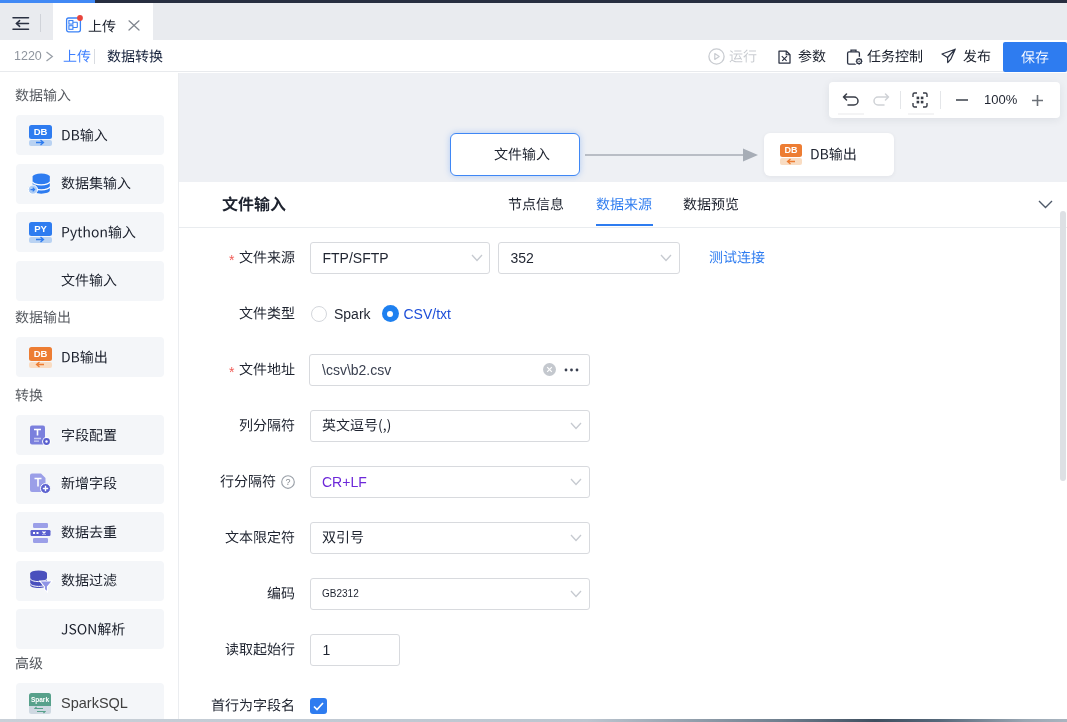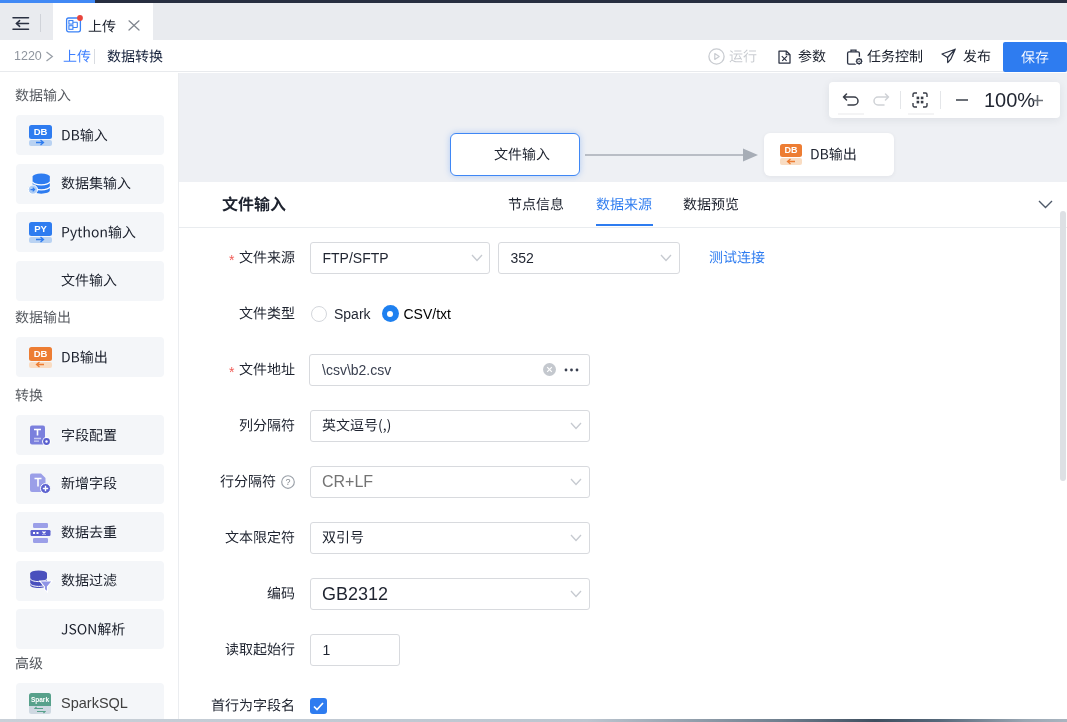--- a/index.html
+++ b/index.html
@@ -264,21 +264,21 @@
 <path d="M15 11 v2.5 a1.5 1.5 0 0 1 -1.5 1.5 H11"></path>
       <path d="M5 15 H2.5 A1.5 1.5 0 0 1 1 13.5 V11"></path>
     </g>
 <rect x="4.6" y="4.6" width="2.6" height="2.6" fill="#383d47"></rect>
     <rect x="8.8" y="4.6" width="2.6" height="2.6" fill="#383d47"></rect>
 <rect x="4.6" y="8.8" width="2.6" height="2.6" fill="#383d47"></rect>
     <rect x="8.8" y="8.8" width="2.6" height="2.6" fill="#383d47"></rect>
 </svg>
 <div class="a" style="left:940px;top:91px;width:1px;height:18px;background:#e4e6e9"></div>
 <div class="a" style="left:956px;top:99px;width:12px;height:1.6px;background:#6b7077"></div>
-<div class="a" style="left:984px;top:92px;width:34px;height:16px;line-height:16px;font-size:20px;color:#1f2430">100%</div>
+<div class="a" style="left:984px;top:92px;width:34px;height:16px;line-height:16px;font-size:13px;color:#1f2430">100%</div>
 <svg class="a" style="left:1031px;top:94px" width="13" height="13" viewBox="0 0 13 13">
     <path d="M6.5 1 v11 M1 6.5 h11" stroke="#6b7077" stroke-width="1.6"></path>
   </svg>
 <svg class="a" style="left:583px;top:147px" width="176" height="16" viewBox="0 0 176 16">
 <line x1="2" y1="8" x2="160" y2="8" stroke="#a7adb6" stroke-width="1.6"></line>
 <path d="M175 8 L160 1.5 L160 14.5 Z" fill="#a7adb6"></path>
   </svg>
 <div class="a" style="left:450px;top:132.5px;width:130px;height:43.5px;background:#fff;border:1.5px solid #3f87f5;border-radius:6px;box-shadow:0 0 6px rgba(63,135,245,0.35)"></div>
 <div style="position:absolute;left:494.0px;top:147.0px;">
     <svg class="" width="56" height="16.1" viewBox="0 0 56 16.1" style="display:block">
@@ -345,21 +345,21 @@
   </div>
 <div style="position:absolute;left:239.0px;top:306.2px;">
     <svg class="" width="56" height="16.1" viewBox="0 0 56 16.1" style="display:block">
       <path fill="#1f2430" d="M5.9 0.8C6.3 1.5 6.8 2.4 7 3L8.1 2.6C7.9 2 7.4 1.1 7 0.5ZM0.7 3V4.1H2.9C3.7 6.2 4.8 8 6.3 9.5C4.7 10.8 2.8 11.8 0.5 12.4C0.7 12.7 1.1 13.2 1.2 13.4C3.5 12.7 5.4 11.6 7 10.3C8.6 11.7 10.5 12.7 12.8 13.3C13 13 13.3 12.6 13.5 12.4C11.3 11.8 9.4 10.8 7.8 9.5C9.3 8.1 10.3 6.3 11.1 4.1H13.4V3ZM7.1 8.8C5.7 7.4 4.7 5.9 4 4.1H10C9.3 6 8.3 7.5 7.1 8.8ZM18.4 7.5V8.6H22.5V13.4H23.5V8.6H27.3V7.5H23.5V4.5H26.7V3.4H23.5V0.7H22.5V3.4H20.6C20.8 2.8 20.9 2.1 21.1 1.5L20 1.3C19.7 3.1 19.1 4.9 18.3 6.1C18.6 6.2 19 6.4 19.2 6.6C19.6 6 19.9 5.3 20.2 4.5H22.5V7.5ZM17.8 0.6C17 2.7 15.8 4.8 14.4 6.2C14.6 6.4 14.9 7 15.1 7.2C15.5 6.8 15.9 6.2 16.3 5.6V13.4H17.3V4C17.9 3 18.4 1.9 18.7 0.9ZM38.4 0.8C38.1 1.4 37.5 2.3 37 2.8L37.9 3.1C38.4 2.6 39 1.9 39.5 1.2ZM30.5 1.3C31.1 1.8 31.8 2.7 32 3.2L33 2.8C32.7 2.2 32 1.4 31.4 0.9ZM34.4 0.6V3.3H29V4.3H33.6C32.5 5.4 30.6 6.4 28.7 6.8C29 7.1 29.3 7.4 29.4 7.7C31.3 7.2 33.2 6 34.4 4.7V7H35.5V4.9C37.3 5.8 39.4 6.9 40.5 7.7L41 6.8C39.9 6.1 37.9 5.1 36.1 4.3H41.1V3.3H35.5V0.6ZM34.5 7.3C34.4 7.9 34.3 8.4 34.2 8.8H28.9V9.8H33.8C33.1 11.1 31.7 12 28.6 12.5C28.8 12.7 29.1 13.2 29.2 13.4C32.7 12.8 34.2 11.7 35 9.9C36.1 11.9 38 13 40.8 13.4C41 13.1 41.2 12.7 41.5 12.5C38.9 12.2 37.1 11.3 36 9.8H41.1V8.8H35.3C35.4 8.4 35.5 7.9 35.6 7.3ZM50.9 1.4V6H51.9V1.4ZM53.5 0.6V6.9C53.5 7.1 53.5 7.1 53.2 7.2C53 7.2 52.3 7.2 51.5 7.1C51.7 7.4 51.8 7.8 51.9 8.1C52.9 8.1 53.5 8.1 54 7.9C54.4 7.8 54.5 7.5 54.5 6.9V0.6ZM47.4 2.1V4H45.7V3.9V2.1ZM42.9 4V4.9H44.6C44.5 5.9 44 6.8 42.8 7.6C43 7.7 43.4 8.1 43.5 8.3C44.9 7.4 45.5 6.1 45.6 4.9H47.4V7.9H48.4V4.9H50V4H48.4V2.1H49.7V1.1H43.4V2.1H44.7V3.9V4ZM48.5 7.7V9.2H44.1V10.2H48.5V12H42.7V13H55.3V12H49.6V10.2H53.9V9.2H49.6V7.7Z"></path>
     </svg>
   </div>
 <div class="a" style="left:310.5px;top:305.5px;width:16px;height:16px;border:1px solid #d4d7dc;border-radius:50%;background:#fff"></div>
 <div class="a" style="left:334px;top:304.5px;height:18px;line-height:18px;font-size:14px;color:#1f2430">Spark</div>
 <div class="a" style="left:381.5px;top:305px;width:17px;height:17px;border-radius:50%;background:#1e80f0"></div>
 <div class="a" style="left:387px;top:310.5px;width:6px;height:6px;border-radius:50%;background:#fff"></div>
-<div class="a" style="left:403.5px;top:304.5px;height:18px;line-height:18px;font-size:14px;color:#000000">CSV/txt</div>
+<div class="a" style="left:403.5px;top:304.5px;height:18px;line-height:18px;font-size:14px;color:#1d4ed8">CSV/txt</div>
 <div style="position:absolute;left:239.0px;top:362.2px;">
     <svg class="" width="56" height="16.1" viewBox="0 0 56 16.1" style="display:block">
       <path fill="#1f2430" d="M5.9 0.8C6.3 1.5 6.8 2.4 7 3L8.1 2.6C7.9 2 7.4 1.1 7 0.5ZM0.7 3V4.1H2.9C3.7 6.2 4.8 8 6.3 9.5C4.7 10.8 2.8 11.8 0.5 12.4C0.7 12.7 1.1 13.2 1.2 13.4C3.5 12.7 5.4 11.6 7 10.3C8.6 11.7 10.5 12.7 12.8 13.3C13 13 13.3 12.6 13.5 12.4C11.3 11.8 9.4 10.8 7.8 9.5C9.3 8.1 10.3 6.3 11.1 4.1H13.4V3ZM7.1 8.8C5.7 7.4 4.7 5.9 4 4.1H10C9.3 6 8.3 7.5 7.1 8.8ZM18.4 7.5V8.6H22.5V13.4H23.5V8.6H27.3V7.5H23.5V4.5H26.7V3.4H23.5V0.7H22.5V3.4H20.6C20.8 2.8 20.9 2.1 21.1 1.5L20 1.3C19.7 3.1 19.1 4.9 18.3 6.1C18.6 6.2 19 6.4 19.2 6.6C19.6 6 19.9 5.3 20.2 4.5H22.5V7.5ZM17.8 0.6C17 2.7 15.8 4.8 14.4 6.2C14.6 6.4 14.9 7 15.1 7.2C15.5 6.8 15.9 6.2 16.3 5.6V13.4H17.3V4C17.9 3 18.4 1.9 18.7 0.9ZM34 1.9V5.7L32.5 6.3L32.9 7.3L34 6.8V11.2C34 12.7 34.5 13.1 36.1 13.1C36.4 13.1 39.1 13.1 39.5 13.1C41 13.1 41.3 12.5 41.5 10.6C41.2 10.5 40.8 10.4 40.6 10.2C40.5 11.8 40.3 12.2 39.5 12.2C38.9 12.2 36.6 12.2 36.1 12.2C35.2 12.2 35 12 35 11.2V6.4L36.9 5.6V10.3H37.9V5.1L39.8 4.3C39.8 6.6 39.8 8.1 39.7 8.4C39.7 8.8 39.5 8.8 39.3 8.8C39.2 8.8 38.7 8.8 38.4 8.8C38.5 9 38.6 9.4 38.6 9.7C39 9.7 39.6 9.7 40 9.6C40.4 9.5 40.6 9.3 40.7 8.7C40.8 8.1 40.9 6 40.9 3.4L40.9 3.2L40.2 2.9L40 3.1L39.8 3.3L37.9 4.1V0.6H36.9V4.5L35 5.3V1.9ZM28.5 10.2 28.9 11.2C30.1 10.7 31.7 10 33.2 9.3L33 8.3L31.4 9V4.9H33V3.9H31.4V0.7H30.4V3.9H28.6V4.9H30.4V9.4C29.7 9.7 29 10 28.5 10.2ZM48.1 3.6V11.9H46.4V12.9H55.5V11.9H52.2V6.4H55.3V5.4H52.2V0.7H51.2V11.9H49.1V3.6ZM42.5 10 42.9 11.1C44.2 10.5 45.9 9.8 47.5 9.1L47.3 8.2L45.5 8.9V4.9H47.4V3.9H45.5V0.7H44.5V3.9H42.6V4.9H44.5V9.3C43.8 9.6 43 9.8 42.5 10Z"></path>
     </svg>
   </div>
 <div class="a" style="left:229px;top:364px;color:#f05b56;font-size:14px">*</div>
 <div class="a" style="left:309px;top:353.5px;width:280.5px;height:32px;background:#fff;border:1px solid #d8dade;border-radius:3px"></div>
 <div class="a" style="left:322px;top:360.5px;height:18px;line-height:18px;font-size:14px;color:#3a4050">\csv\b2.csv</div>
 <svg class="a" style="left:543px;top:363px" width="13" height="13" viewBox="0 0 13 13">
     <circle cx="6.5" cy="6.5" r="6.5" fill="#c4c8ce"></circle>
@@ -389,21 +389,21 @@
 <div style="position:absolute;left:220.0px;top:474.2px;">
     <svg class="" width="56" height="16.1" viewBox="0 0 56 16.1" style="display:block">
       <path fill="#1f2430" d="M6.1 1.4V2.4H13V1.4ZM3.7 0.5C3 1.6 1.7 2.8 0.5 3.6C0.7 3.8 1 4.2 1.1 4.5C2.4 3.6 3.8 2.2 4.7 1ZM5.5 5.3V6.3H10.2V12.1C10.2 12.3 10.1 12.4 9.8 12.4C9.6 12.4 8.6 12.4 7.6 12.4C7.8 12.7 7.9 13.1 8 13.4C9.4 13.4 10.2 13.4 10.6 13.2C11.1 13.1 11.3 12.7 11.3 12.1V6.3H13.4V5.3ZM4.3 3.6C3.3 5.2 1.8 6.8 0.4 7.8C0.6 8 0.9 8.5 1.1 8.7C1.6 8.3 2.2 7.8 2.7 7.2V13.5H3.7V6.1C4.3 5.4 4.8 4.6 5.3 3.9ZM23.4 0.8 22.5 1.2C23.5 3.3 25.1 5.6 26.6 6.8C26.8 6.5 27.2 6.1 27.5 5.9C26 4.8 24.3 2.7 23.4 0.8ZM18.5 0.8C17.7 3 16.3 4.9 14.6 6.1C14.9 6.3 15.3 6.7 15.5 6.9C15.9 6.6 16.3 6.3 16.6 5.9V6.9H19.3C19 9.3 18.2 11.5 14.9 12.6C15.1 12.8 15.4 13.2 15.6 13.5C19.1 12.2 20 9.7 20.4 6.9H24.2C24.1 10.4 23.9 11.8 23.5 12.1C23.4 12.3 23.2 12.3 22.9 12.3C22.6 12.3 21.7 12.3 20.8 12.2C21 12.5 21.1 13 21.2 13.3C22.1 13.3 22.9 13.3 23.4 13.3C23.9 13.2 24.2 13.1 24.5 12.8C25 12.2 25.1 10.7 25.4 6.4C25.4 6.2 25.4 5.9 25.4 5.9H16.7C17.9 4.6 18.9 2.9 19.7 1.1ZM35.1 3.7H39.6V5H35.1ZM34.2 2.9V5.7H40.5V2.9ZM33.5 1.2V2.1H41.3V1.2ZM29.1 1.1V13.4H30V2.1H31.8C31.5 3 31.1 4.2 30.7 5.2C31.7 6.4 31.9 7.3 31.9 8.1C31.9 8.5 31.9 8.9 31.6 9.1C31.5 9.2 31.4 9.2 31.2 9.2C31 9.2 30.7 9.2 30.4 9.2C30.5 9.4 30.6 9.9 30.7 10.1C31 10.1 31.3 10.1 31.6 10.1C31.9 10.1 32.1 10 32.3 9.8C32.7 9.5 32.9 8.9 32.9 8.2C32.9 7.3 32.6 6.3 31.6 5.1C32.1 4 32.6 2.6 33 1.5L32.3 1.1L32.2 1.1ZM38.7 7.6C38.5 8.2 38 9 37.6 9.6H35.1V10.3H36.9V13.1H37.8V10.3H39.6V9.6H38.4C38.8 9.1 39.2 8.5 39.5 7.9ZM35.3 7.8C35.7 8.4 36.2 9.1 36.4 9.6L37.1 9.3C36.9 8.8 36.4 8.1 36 7.5ZM33.6 6.5V13.4H34.5V7.4H40.2V12.4C40.2 12.5 40.1 12.6 40 12.6C39.8 12.6 39.4 12.6 38.9 12.6C39 12.8 39.1 13.2 39.1 13.4C39.9 13.4 40.4 13.4 40.7 13.3C41 13.1 41.1 12.9 41.1 12.4V6.5ZM47.5 8.4C48.1 9.3 48.9 10.5 49.3 11.3L50.2 10.7C49.8 10 49 8.9 48.4 8ZM52.3 4.7V6.3H46.7V7.2H52.3V12.1C52.3 12.3 52.2 12.4 51.9 12.4C51.7 12.4 50.7 12.4 49.7 12.4C49.9 12.7 50 13.1 50.1 13.4C51.4 13.4 52.2 13.4 52.7 13.2C53.1 13.1 53.3 12.8 53.3 12.1V7.2H55.2V6.3H53.3V4.7ZM45.6 4.6C44.9 6.1 43.8 7.7 42.6 8.7C42.8 8.9 43.2 9.3 43.3 9.5C43.8 9.1 44.2 8.6 44.7 8.1V13.4H45.7V6.7C46 6.1 46.4 5.5 46.6 5ZM44.5 0.5C44.1 1.9 43.4 3.3 42.5 4.2C42.8 4.4 43.2 4.6 43.4 4.8C43.8 4.3 44.3 3.6 44.7 2.8H45.4C45.7 3.4 46.1 4.2 46.3 4.7L47.2 4.4C47.1 4 46.7 3.4 46.5 2.8H48.6V1.9H45.1C45.3 1.5 45.4 1.1 45.6 0.8ZM50.1 0.5C49.6 1.9 48.9 3.2 48 4.1C48.2 4.3 48.6 4.5 48.8 4.7C49.3 4.2 49.8 3.5 50.2 2.8H51.2C51.6 3.4 52 4.1 52.2 4.5L53.1 4.1C52.9 3.8 52.6 3.3 52.3 2.8H55.1V1.9H50.6C50.8 1.5 50.9 1.1 51.1 0.8Z"></path>
     </svg>
   </div>
 <svg class="a" style="left:280.5px;top:474.5px" width="14" height="14" viewBox="0 0 14 14">
     <circle cx="7" cy="7" r="6.3" fill="none" stroke="#9aa0a8" stroke-width="1.15"></circle>
     <text x="7" y="10.2" text-anchor="middle" font-size="9" fill="#83888f" font-family="Liberation Sans">?</text>
   </svg>
 <div class="a" style="left:309.5px;top:465.5px;width:280.0px;height:32px;background:#fff;border:1px solid #d8dade;border-radius:3px"></div>
-<div class="a" style="left:322.0px;top:472.5px;height:18px;line-height:18px;font-size:16px;color:#737373">CR+LF</div>
+<div class="a" style="left:322.0px;top:472.5px;height:18px;line-height:18px;font-size:14px;color:#6d28d9">CR+LF</div>
 <svg class="a" style="left:570.0px;top:478.0px" width="12" height="8" viewBox="0 0 12 8">
     <path d="M1 1 L6 6.5 L11 1" fill="none" stroke="#c6cad0" stroke-width="1.3"></path>
   </svg>
 <div style="position:absolute;left:225.0px;top:530.2px;">
     <svg class="" width="70" height="16.1" viewBox="0 0 70 16.1" style="display:block">
       <path fill="#1f2430" d="M5.9 0.8C6.3 1.5 6.8 2.4 7 3L8.1 2.6C7.9 2 7.4 1.1 7 0.5ZM0.7 3V4.1H2.9C3.7 6.2 4.8 8 6.3 9.5C4.7 10.8 2.8 11.8 0.5 12.4C0.7 12.7 1.1 13.2 1.2 13.4C3.5 12.7 5.4 11.6 7 10.3C8.6 11.7 10.5 12.7 12.8 13.3C13 13 13.3 12.6 13.5 12.4C11.3 11.8 9.4 10.8 7.8 9.5C9.3 8.1 10.3 6.3 11.1 4.1H13.4V3ZM7.1 8.8C5.7 7.4 4.7 5.9 4 4.1H10C9.3 6 8.3 7.5 7.1 8.8ZM20.4 0.6V3.5H14.9V4.6H19.1C18.1 7 16.4 9.2 14.5 10.4C14.8 10.6 15.1 10.9 15.3 11.2C17.3 9.8 19.1 7.3 20.2 4.6H20.4V9.8H17.2V10.8H20.4V13.4H21.5V10.8H24.8V9.8H21.5V4.6H21.7C22.8 7.3 24.6 9.8 26.7 11.2C26.9 10.9 27.2 10.5 27.5 10.3C25.6 9.2 23.8 6.9 22.8 4.6H27.1V3.5H21.5V0.6ZM29.3 1.1V13.4H30.2V2.1H32.3C32 3 31.6 4.3 31.1 5.2C32.2 6.4 32.4 7.3 32.4 8.1C32.4 8.5 32.3 8.9 32.1 9.1C32 9.2 31.8 9.2 31.7 9.2C31.5 9.2 31.2 9.2 30.9 9.2C31 9.5 31.1 9.9 31.1 10.1C31.4 10.1 31.8 10.1 32.1 10.1C32.4 10.1 32.6 10 32.8 9.8C33.2 9.5 33.3 9 33.3 8.2C33.3 7.3 33.1 6.3 32.1 5.1C32.6 4 33.1 2.6 33.5 1.5L32.8 1.1L32.6 1.1ZM39.4 4.7V6.4H35.2V4.7ZM39.4 3.8H35.2V2.1H39.4ZM34.1 13.4C34.4 13.3 34.9 13.1 37.7 12.3C37.7 12.1 37.7 11.7 37.7 11.4L35.2 12V7.3H36.6C37.3 10.1 38.6 12.3 40.8 13.3C41 13 41.3 12.6 41.5 12.4C40.4 12 39.5 11.2 38.8 10.2C39.6 9.7 40.5 9.1 41.2 8.5L40.5 7.8C40 8.3 39.1 9 38.3 9.4C38 8.8 37.7 8.1 37.5 7.3H40.4V1.2H34.2V11.6C34.2 12.2 33.9 12.4 33.7 12.6C33.8 12.8 34.1 13.2 34.1 13.4ZM45.1 7C44.8 9.6 44.1 11.6 42.5 12.8C42.8 12.9 43.2 13.3 43.4 13.5C44.3 12.7 45 11.6 45.5 10.3C46.7 12.7 48.8 13.2 51.8 13.2H55C55.1 12.9 55.3 12.4 55.4 12.2C54.8 12.2 52.3 12.2 51.8 12.2C51 12.2 50.2 12.1 49.5 12V9.2H53.7V8.2H49.5V5.9H53.1V4.9H45V5.9H48.4V11.7C47.3 11.3 46.4 10.4 45.9 9C46 8.4 46.1 7.8 46.2 7.1ZM48 0.8C48.2 1.2 48.5 1.7 48.6 2.1H43.1V5.2H44.2V3.1H53.8V5.2H54.9V2.1H49.8C49.7 1.7 49.3 1 49 0.5ZM61.5 8.4C62.1 9.3 62.9 10.5 63.3 11.3L64.2 10.7C63.8 10 63 8.9 62.4 8ZM66.3 4.7V6.3H60.7V7.2H66.3V12.1C66.3 12.3 66.2 12.4 65.9 12.4C65.7 12.4 64.7 12.4 63.7 12.4C63.9 12.7 64 13.1 64.1 13.4C65.4 13.4 66.2 13.4 66.7 13.2C67.1 13.1 67.3 12.8 67.3 12.1V7.2H69.2V6.3H67.3V4.7ZM59.6 4.6C58.9 6.1 57.8 7.7 56.6 8.7C56.8 8.9 57.2 9.3 57.3 9.5C57.8 9.1 58.2 8.6 58.7 8.1V13.4H59.7V6.7C60 6.1 60.4 5.5 60.6 5ZM58.5 0.5C58.1 1.9 57.4 3.3 56.5 4.2C56.8 4.4 57.2 4.6 57.4 4.8C57.8 4.3 58.3 3.6 58.7 2.8H59.4C59.7 3.4 60.1 4.2 60.3 4.7L61.2 4.4C61.1 4 60.7 3.4 60.5 2.8H62.6V1.9H59.1C59.3 1.5 59.4 1.1 59.6 0.8ZM64.1 0.5C63.6 1.9 62.9 3.2 62 4.1C62.2 4.3 62.6 4.5 62.8 4.7C63.3 4.2 63.8 3.5 64.2 2.8H65.2C65.6 3.4 66 4.1 66.2 4.5L67.1 4.1C66.9 3.8 66.6 3.3 66.3 2.8H69.1V1.9H64.6C64.8 1.5 64.9 1.1 65.1 0.8Z"></path>
     </svg>
   </div>
 <div class="a" style="left:309.5px;top:521.5px;width:280.0px;height:32px;background:#fff;border:1px solid #d8dade;border-radius:3px"></div>
 <div style="position:absolute;left:322.0px;top:530.2px;">
@@ -413,21 +413,21 @@
   </div>
 <svg class="a" style="left:570.0px;top:534.0px" width="12" height="8" viewBox="0 0 12 8">
     <path d="M1 1 L6 6.5 L11 1" fill="none" stroke="#c6cad0" stroke-width="1.3"></path>
   </svg>
 <div style="position:absolute;left:267.0px;top:586.2px;">
     <svg class="" width="28" height="16.1" viewBox="0 0 28 16.1" style="display:block">
       <path fill="#1f2430" d="M0.6 11.6 0.8 12.5C2 12.1 3.4 11.5 4.8 10.9L4.6 10C3.1 10.6 1.6 11.2 0.6 11.6ZM0.9 6.4C1.1 6.3 1.4 6.2 2.9 6C2.3 6.9 1.8 7.6 1.6 7.9C1.2 8.4 0.9 8.8 0.6 8.8C0.7 9.1 0.9 9.6 1 9.8C1.2 9.6 1.7 9.5 4.7 8.8C4.7 8.5 4.7 8.1 4.7 7.9L2.3 8.4C3.3 7.1 4.3 5.5 5.1 4L4.2 3.5C4 4 3.7 4.6 3.4 5.1L1.9 5.2C2.7 4 3.4 2.4 4 0.9L3 0.6C2.5 2.3 1.6 4.1 1.3 4.6C1 5 0.8 5.4 0.5 5.4C0.6 5.7 0.8 6.2 0.9 6.4ZM8.7 7.4V9.5H7.6V7.4ZM9.5 7.4H10.4V9.5H9.5ZM6.7 6.6V13.3H7.6V10.3H8.7V13H9.5V10.3H10.4V13H11.2V10.3H12.2V12.4C12.2 12.5 12.2 12.5 12.1 12.6C12 12.6 11.7 12.6 11.4 12.5C11.5 12.8 11.6 13.1 11.6 13.3C12.1 13.3 12.5 13.3 12.7 13.2C13 13 13 12.8 13 12.4V6.5L12.2 6.6ZM11.2 7.4H12.2V9.5H11.2ZM8.5 0.8C8.7 1.1 8.9 1.7 9.1 2.1H5.8V5.1C5.8 7.3 5.7 10.4 4.4 12.6C4.6 12.7 5 13 5.2 13.2C6.5 10.9 6.7 7.6 6.8 5.3H12.9V2.1H10.2C10 1.6 9.8 1 9.5 0.5ZM6.8 3H11.9V4.5H6.8ZM19.7 9.4V10.4H25.1V9.4ZM20.9 3.2C20.8 4.6 20.6 6.5 20.4 7.6H20.7L26.1 7.6C25.8 10.7 25.5 11.9 25.1 12.3C25 12.4 24.9 12.5 24.6 12.4C24.4 12.4 23.7 12.4 23.1 12.4C23.2 12.6 23.3 13 23.4 13.3C24 13.4 24.7 13.4 25 13.4C25.5 13.3 25.7 13.2 26 12.9C26.5 12.4 26.8 10.9 27.1 7.2C27.1 7 27.2 6.7 27.2 6.7H25.4C25.6 5 25.9 2.9 26 1.4L25.2 1.3L25.1 1.4H20.2V2.4H24.9C24.8 3.6 24.6 5.3 24.4 6.7H21.5C21.6 5.7 21.8 4.4 21.9 3.3ZM14.7 1.3V2.3H16.4C16 4.4 15.4 6.4 14.4 7.7C14.6 8 14.8 8.6 14.9 8.9C15.1 8.5 15.4 8.1 15.6 7.7V12.8H16.5V11.7H19.1V5.6H16.5C16.9 4.6 17.2 3.4 17.4 2.3H19.5V1.3ZM16.5 6.6H18.2V10.7H16.5Z"></path>
     </svg>
   </div>
 <div class="a" style="left:309.5px;top:577.5px;width:280.0px;height:32px;background:#fff;border:1px solid #d8dade;border-radius:3px"></div>
-<div class="a" style="left:322.0px;top:584.5px;height:18px;line-height:18px;font-size:18px;color:#1f2430">GB2312</div>
+<div class="a" style="left:322.0px;top:584.5px;height:18px;line-height:18px;font-size:10px;color:#1f2430">GB2312</div>
 <svg class="a" style="left:570.0px;top:590.0px" width="12" height="8" viewBox="0 0 12 8">
     <path d="M1 1 L6 6.5 L11 1" fill="none" stroke="#c6cad0" stroke-width="1.3"></path>
   </svg>
 <div style="position:absolute;left:225.0px;top:642.2px;">
     <svg class="" width="70" height="16.1" viewBox="0 0 70 16.1" style="display:block">
       <path fill="#1f2430" d="M6.2 6C6.9 6.4 7.8 7 8.2 7.4L8.7 6.8C8.3 6.4 7.4 5.8 6.7 5.5ZM5.2 7.3C5.9 7.7 6.8 8.3 7.3 8.7L7.8 8.1C7.3 7.7 6.4 7.1 5.7 6.7ZM9.6 10.8C10.7 11.6 12.1 12.7 12.8 13.5L13.4 12.8C12.7 12.1 11.3 11 10.2 10.2ZM1.5 1.6C2.2 2.2 3.2 3.1 3.6 3.7L4.3 2.9C3.9 2.4 2.9 1.5 2.1 0.9ZM5.1 4V4.9H11.9C11.7 5.5 11.5 6.1 11.3 6.6L12.1 6.8C12.5 6.1 12.8 5.1 13.1 4.1L12.4 4L12.3 4H9.6V2.8H12.5V1.9H9.6V0.6H8.6V1.9H5.7V2.8H8.6V4ZM8.9 5.5V7.1C8.9 7.7 8.9 8.2 8.8 8.8H4.8V9.7H8.4C7.9 10.8 6.8 11.9 4.6 12.7C4.8 12.9 5.1 13.3 5.2 13.5C7.8 12.5 9 11.1 9.5 9.7H13.2V8.8H9.8C9.9 8.2 10 7.7 10 7.2V5.5ZM0.6 5V6H2.6V11.1C2.6 11.8 2.2 12.2 2 12.4C2.1 12.6 2.4 13 2.5 13.2V13.1C2.7 12.9 3.1 12.5 5.3 10.7C5.2 10.5 5 10.1 4.9 9.9L3.6 10.9V5ZM25.9 3.1C25.6 5.2 25 7 24.2 8.5C23.5 7 23 5.1 22.7 3.1ZM21.1 2.1V3.1H21.8C22.2 5.6 22.8 7.8 23.6 9.6C22.8 10.9 21.8 12 20.7 12.6C20.9 12.8 21.2 13.2 21.4 13.4C22.4 12.7 23.4 11.8 24.2 10.6C24.9 11.7 25.7 12.7 26.8 13.3C27 13.1 27.3 12.7 27.5 12.5C26.4 11.8 25.5 10.9 24.8 9.6C25.9 7.7 26.6 5.3 27 2.3L26.4 2.1L26.2 2.1ZM14.5 10.5 14.8 11.5 19 10.8V13.4H20V10.6L21.3 10.4L21.2 9.5L20 9.7V2.2H21V1.2H14.7V2.2H15.6V10.3ZM16.6 2.2H19V4.1H16.6ZM16.6 5H19V7.1H16.6ZM16.6 8H19V9.8L16.6 10.2ZM29.4 6.9C29.3 9.4 29.2 11.6 28.4 13.1C28.6 13.2 29.1 13.4 29.3 13.6C29.7 12.8 29.9 11.8 30.1 10.7C31.1 12.6 32.8 13.1 35.8 13.1H41.2C41.2 12.8 41.4 12.3 41.6 12C40.7 12.1 36.4 12.1 35.8 12.1C34.4 12.1 33.4 12 32.6 11.7V8.8H34.9V7.9H32.6V5.8H35V4.8H32.4V3.1H34.7V2.1H32.4V0.6H31.4V2.1H29V3.1H31.4V4.8H28.7V5.8H31.6V11.1C31 10.7 30.6 9.9 30.3 8.9C30.3 8.3 30.4 7.6 30.4 7ZM35.7 5.1V9.7C35.7 10.9 36.1 11.2 37.4 11.2C37.7 11.2 39.5 11.2 39.8 11.2C41 11.2 41.3 10.7 41.5 8.7C41.2 8.6 40.8 8.4 40.5 8.2C40.5 9.9 40.4 10.2 39.8 10.2C39.3 10.2 37.8 10.2 37.5 10.2C36.8 10.2 36.7 10.1 36.7 9.7V6H39.7V6.4H40.7V1.2H35.5V2.2H39.7V5.1ZM48.5 7.7V13.4H49.4V12.8H53.7V13.4H54.7V7.7ZM49.4 11.9V8.7H53.7V11.9ZM48 6.6C48.4 6.5 49 6.4 54.2 6C54.4 6.4 54.6 6.7 54.7 7L55.6 6.5C55.1 5.4 54.2 3.8 53.2 2.6L52.4 3C52.8 3.6 53.3 4.4 53.7 5.1L49.3 5.4C50.2 4.1 51.1 2.5 51.9 0.9L50.8 0.5C50.1 2.3 48.9 4.2 48.6 4.7C48.2 5.2 47.9 5.5 47.7 5.6C47.8 5.9 48 6.4 48 6.6ZM44.8 4.4H46.4C46.3 6.2 45.9 7.7 45.5 8.9C45 8.6 44.5 8.2 44 7.9C44.3 6.9 44.6 5.6 44.8 4.4ZM42.9 8.2C43.6 8.7 44.4 9.3 45 9.9C44.4 11.1 43.6 12 42.6 12.6C42.8 12.8 43.1 13.2 43.2 13.4C44.3 12.8 45.1 11.8 45.8 10.6C46.3 11.1 46.8 11.6 47.1 12L47.7 11.2C47.4 10.7 46.9 10.2 46.2 9.6C46.9 8.1 47.3 6 47.4 3.5L46.8 3.4L46.7 3.4H45C45.2 2.5 45.4 1.5 45.5 0.7L44.5 0.6C44.4 1.5 44.3 2.4 44.1 3.4H42.6V4.4H43.9C43.6 5.9 43.2 7.2 42.9 8.2ZM62.1 1.4V2.4H69V1.4ZM59.7 0.5C59 1.6 57.7 2.8 56.5 3.6C56.7 3.8 57 4.2 57.1 4.5C58.4 3.6 59.8 2.2 60.7 1ZM61.5 5.3V6.3H66.2V12.1C66.2 12.3 66.1 12.4 65.8 12.4C65.6 12.4 64.6 12.4 63.6 12.4C63.8 12.7 63.9 13.1 64 13.4C65.4 13.4 66.2 13.4 66.6 13.2C67.1 13.1 67.3 12.7 67.3 12.1V6.3H69.4V5.3ZM60.3 3.6C59.3 5.2 57.8 6.8 56.4 7.8C56.6 8 56.9 8.5 57.1 8.7C57.6 8.3 58.2 7.8 58.7 7.2V13.5H59.7V6.1C60.3 5.4 60.8 4.6 61.3 3.9Z"></path>
     </svg>
   </div>
 <div class="a" style="left:310.0px;top:633.5px;width:89.5px;height:32px;background:#fff;border:1px solid #d8dade;border-radius:3px"></div>
 <div class="a" style="left:322.5px;top:640.5px;height:18px;line-height:18px;font-size:14px;color:#1f2430">1</div>

